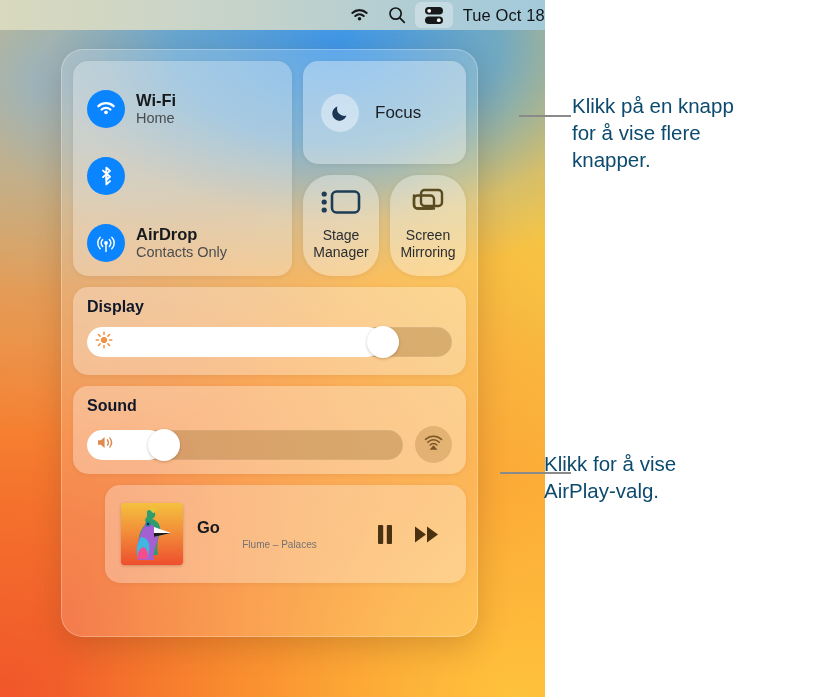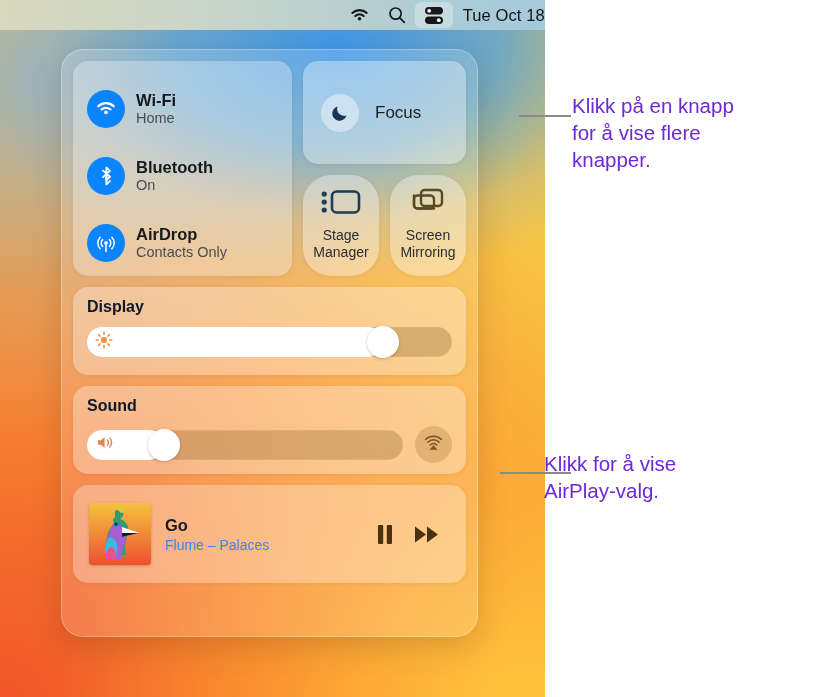--- a/index.html
+++ b/index.html
@@ -251,53 +251,55 @@
   }
 
   
   #now-playing {
     height: 98px;
     background: rgba(255,255,255,0.30);
     display: flex;
     align-items: center;
     padding: 0 16px;
     gap: 14px;
+    margin-left: 32px;
   }
   #album-art {
     width: 62px; height: 62px;
     border-radius: 4px;
     overflow: hidden;
     flex: 0 0 auto;
     box-shadow: 0 1px 3px rgba(90,50,20,0.28);
     background: linear-gradient(180deg, #f2b23c 0%, #f0843a 55%, #ef5130 100%);
     position: relative;
   }
   #np-text { flex: 1; display: flex; flex-direction: column; gap: 2px; }
   #np-title {
     font-size: 16.5px;
     font-weight: bold;
     color: #17191c;
   }
   #np-subtitle {
-    font-size: 14px;
-    color: #3b82f6;
+    font-size: 10px;
+    color: #737373;
+    text-align: center;
   }
   #np-controls {
     display: flex;
     align-items: center;
     gap: 20px;
     padding-right: 10px;
   }
   .np-btn { display: flex; align-items: center; justify-content: center; }
 
   
   .callout {
     position: absolute;
     font-size: 20.5px;
-    color: #6d28d9;
+    color: #0c4a6e;
     line-height: 1.32;
     white-space: pre-line;
   }
   #callout-1 { left: 572px; top: 92px; width: 240px; }
   #callout-2 { left: 544px; top: 450px; width: 240px; }
   .leader {
     position: absolute;
     height: 2px;
     background: #8a8a8a;
   }
@@ -355,24 +357,20 @@
             <div class="conn-sub">Home</div>
           </div>
         </div>
 
         <div class="conn-row">
           <div class="conn-icon">
             <svg width="15" height="22" viewBox="0 0 15 22">
               <path d="M4 5.6l7 6.2-3.6 3.3V2.6l3.6 3.3-7 6.2" stroke="#ffffff" stroke-width="1.9" fill="none" stroke-linejoin="round" stroke-linecap="round"></path>
               <path d="M7.4 12.1v7.3L11 16.1" stroke="#ffffff" stroke-width="1.9" fill="none" stroke-linejoin="round" stroke-linecap="round"></path>
             </svg>
-          </div>
-          <div class="conn-text">
-            <div class="conn-title">Bluetooth</div>
-            <div class="conn-sub">On</div>
           </div>
         </div>
 
         <div class="conn-row">
           <div class="conn-icon">
             <svg width="24" height="24" viewBox="0 0 24 24">
               <circle cx="12" cy="12" r="1.9" fill="#ffffff"></circle>
               <path d="M8.6 15.4a4.8 4.8 0 010-6.8" stroke="#ffffff" stroke-width="1.5" fill="none" stroke-linecap="round"></path>
               <path d="M15.4 8.6a4.8 4.8 0 010 6.8" stroke="#ffffff" stroke-width="1.5" fill="none" stroke-linecap="round"></path>
               <path d="M6.2 17.8a8.2 8.2 0 010-11.6" stroke="#ffffff" stroke-width="1.5" fill="none" stroke-linecap="round"></path>

